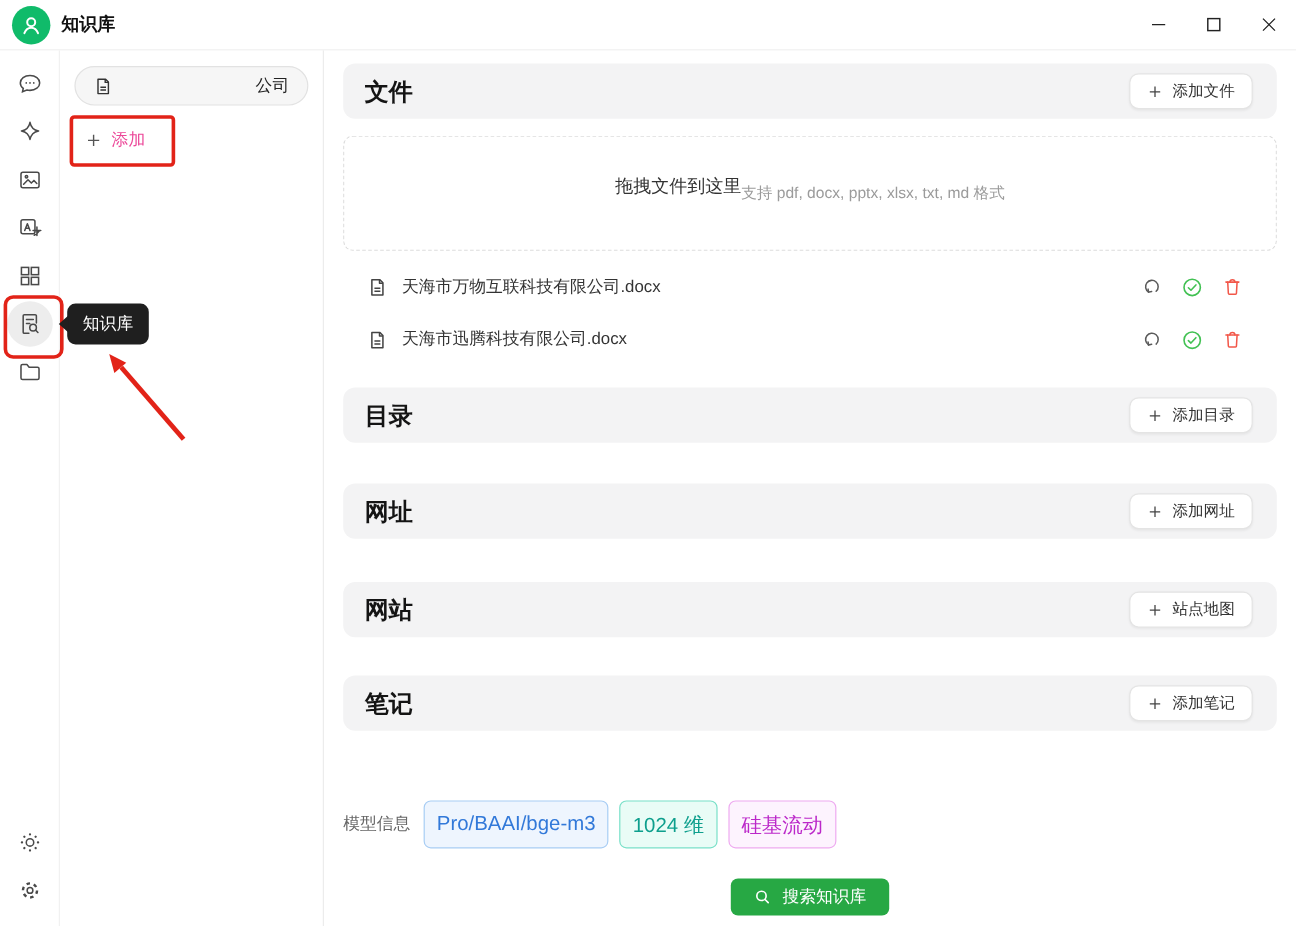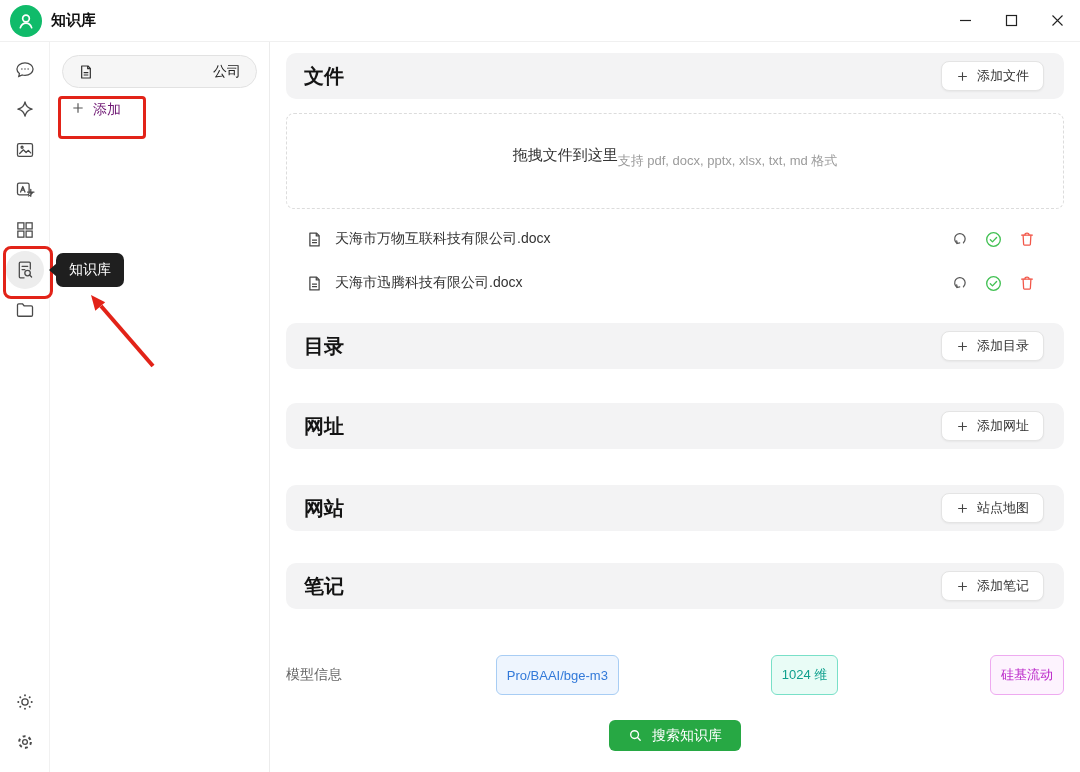--- a/index.html
+++ b/index.html
@@ -21,22 +21,22 @@
              color:#4a4a4a;cursor:pointer;}
   .rail-item .circle-bg{width:38px;height:38px;border-radius:50%;background:#ededed;
              display:flex;align-items:center;justify-content:center;}
   .rail-spacer{flex:1;}
   
   .panel{width:220px;flex:0 0 220px;border-right:1px solid #ececec;box-sizing:border-box;
          padding:13px 12px 0;}
   .company-pill{height:33px;background:#f6f6f6;border:1px solid #e2e2e2;border-radius:17px;
          display:flex;align-items:center;gap:11px;padding:0 15px;box-sizing:border-box;
          font-size:14px;color:#222;cursor:pointer;justify-content:space-between;}
-  .add-row{margin-top:13px;height:32px;display:flex;gap:8px;
-         padding-left:9px;font-size:14px;color:#701a75;cursor:pointer;}
+  .add-row{margin-top:13px;height:32px;display:flex;align-items:center;gap:8px;
+         padding-left:9px;font-size:14px;color:#ec4899;cursor:pointer;}
   
   .main{flex:1;padding:11px 16px 0;box-sizing:border-box;}
   .section-bar{height:46px;background:#f3f3f4;border-radius:10px;display:flex;align-items:center;
          justify-content:space-between;padding:0 10px 0 18px;box-sizing:border-box;}
   .section-title{font-size:20px;font-weight:bold;color:#141414;}
   .btn-white{height:30px;background:#fff;border:1px solid #e4e4e4;border-radius:8px;
          display:inline-flex;align-items:center;gap:8px;padding:0 14px;font-size:13px;color:#333;
          box-shadow:0 1px 2px rgba(0,0,0,.05);cursor:pointer;margin-right:10px;}
   .plus{color:#555;display:flex;}
   .dropzone{margin-top:14px;height:94px;border:1px dashed #dcdcdc;border-radius:8px;
@@ -46,23 +46,23 @@
   .file-list{margin-top:8px;}
   .file-row{height:44px;display:flex;align-items:center;padding:0 28px 0 20px;box-sizing:border-box;}
   .file-row .doc{color:#444;display:flex;margin-right:12px;}
   .file-name{font-size:14px;color:#333;}
   .file-actions{margin-left:auto;display:flex;align-items:center;gap:15px;}
   .act{display:flex;cursor:pointer;}
   .act.sync{color:#5b5b5b;}
   .act.ok{color:#42c153;}
   .act.del{color:#f25749;}
   .mt-dir{margin-top:18px;} .mt-url{margin-top:34px;} .mt-site{margin-top:36px;} .mt-note{margin-top:32px;}
-  .model-row{margin-top:46px;display:flex;align-items:center;gap:9px;justify-content:space-between;}
+  .model-row{margin-top:58px;display:flex;align-items:center;gap:9px;}
   .model-label{font-size:14px;color:#666;margin-right:2px;}
-  .tag{height:40px;padding:16px 10px;border-radius:6px;font-size:13px;display:inline-flex;
+  .tag{height:40px;padding:16px 10px;border-radius:6px;font-size:17px;display:inline-flex;
        align-items:center;border:1px solid;box-sizing:border-box;background:#fff;}
   .tag-blue{color:#3279d9;background:#eef5fe;border-color:#a8cdf4;}
   .tag-teal{color:#0e9f8d;background:#e9fcf6;border-color:#79e0c8;}
   .tag-magenta{color:#bb28c9;background:#fdf3fe;border-color:#eeaaf0;}
   .search-row{margin-top:25px;display:flex;justify-content:center;}
   .btn-search{height:31px;background:#27a844;color:#fff;border:none;border-radius:6px;
        padding:0 19px;font-size:14px;display:inline-flex;align-items:center;gap:9px;cursor:pointer;}
   
   .tooltip{position:absolute;left:56px;top:253px;background:#1f1f1f;color:#fff;font-size:14px;
        font-weight:500;padding:8px 13px;border-radius:7px;z-index:30;}

